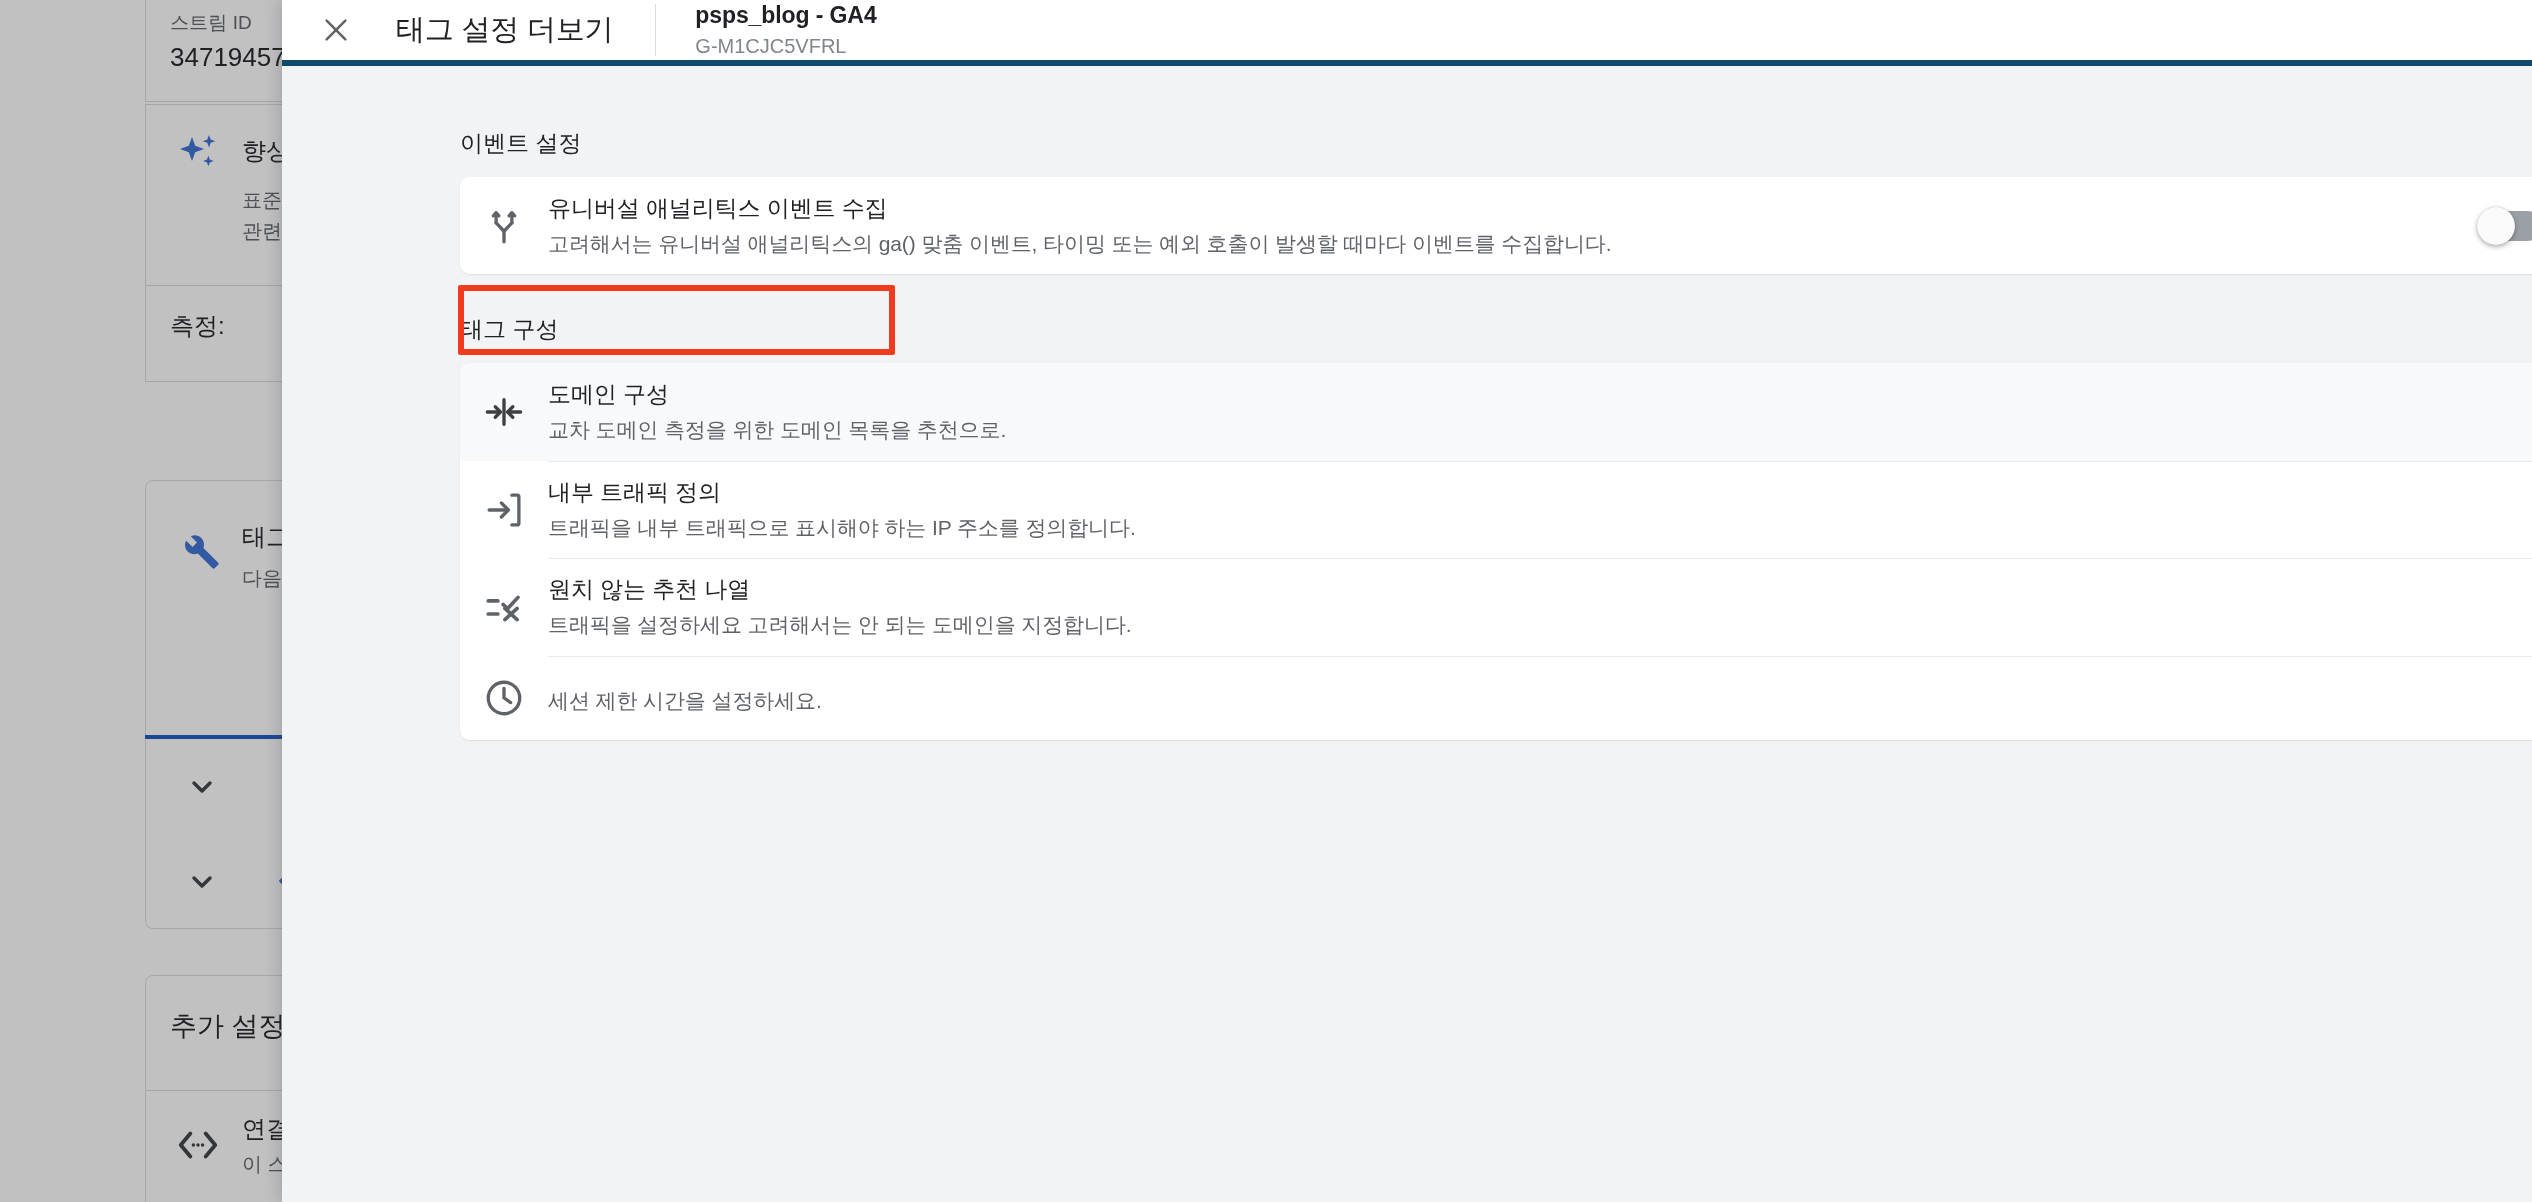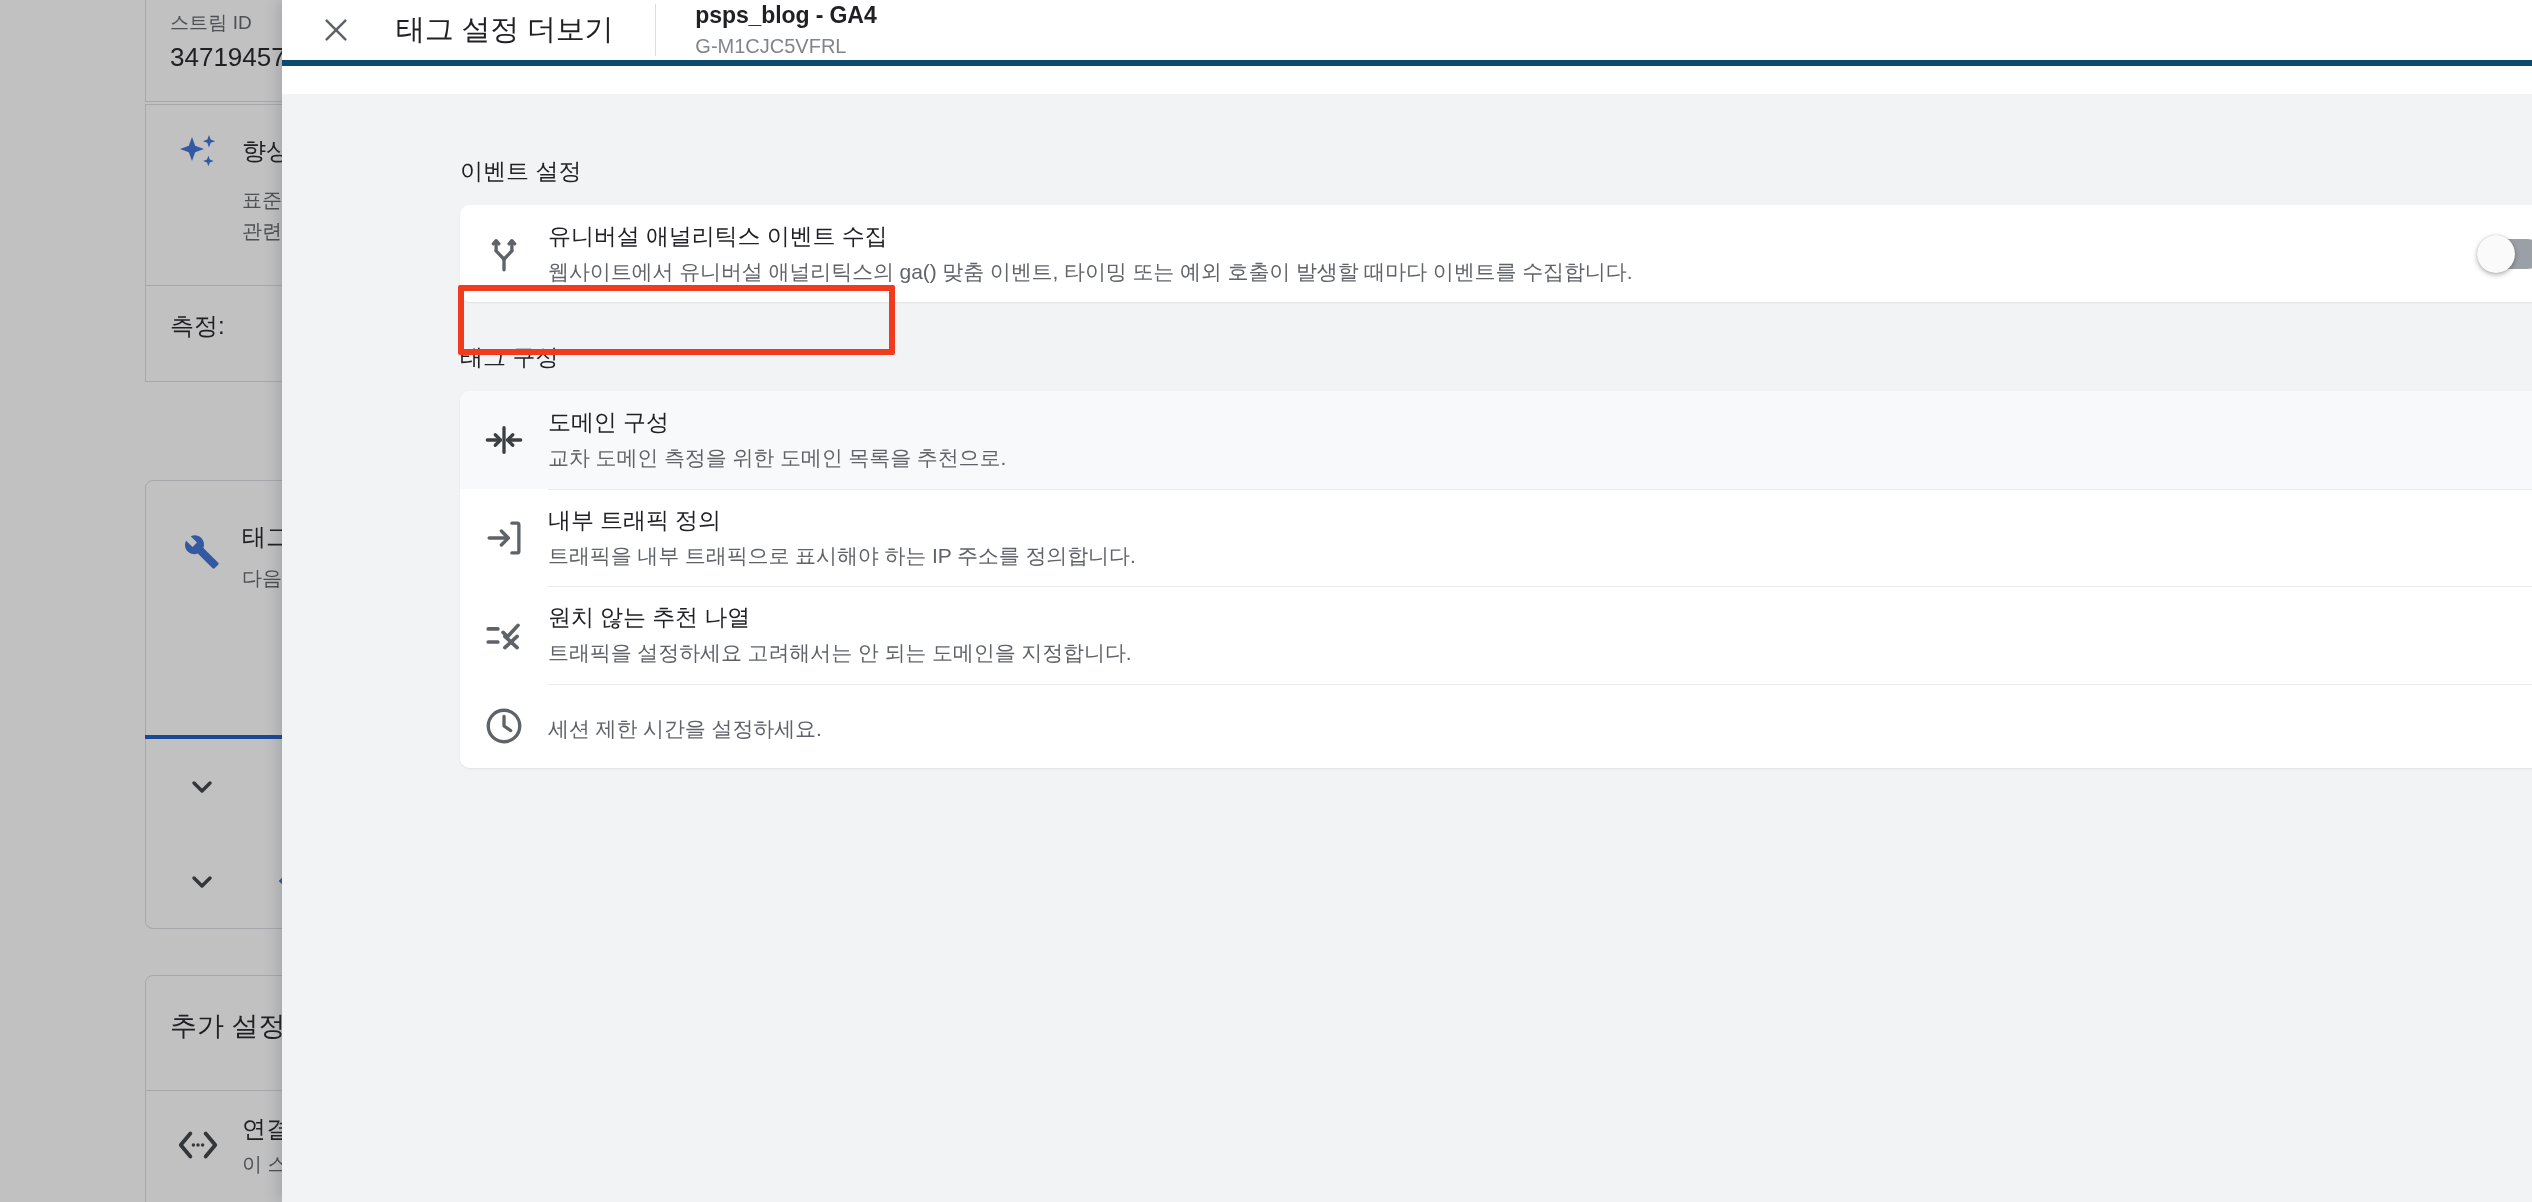--- a/index.html
+++ b/index.html
@@ -168,21 +168,20 @@
     color: #80868b;
     line-height: 1.3;
     margin-top: 3px;
   }
 
   .ov-body {
     flex: 1 1 auto;
     background: #f1f3f4;
     overflow: hidden;
     padding-top: 62px;
-    margin-top: 28px;
   }
 
   .content {
     width: 2250px;
     padding-left: 178px;
   }
 
   .sec-head {
     font-size: 23px;
     color: #202124;
@@ -439,21 +438,21 @@
                 <path d="M12 15L7.5 10.2"></path>
                 <path d="M12 15l4.5-4.8"></path>
                 <path d="M7.5 10.2V4.6"></path>
                 <path d="M16.5 10.2V4.6"></path>
                 <path d="M5.9 6.2l1.6-1.8 1.6 1.8"></path>
                 <path d="M14.9 6.2l1.6-1.8 1.6 1.8"></path>
               </svg>
             </div>
             <div class="row-text">
               <div class="row-title">유니버설 애널리틱스 이벤트 수집</div>
-              <div class="row-desc">웹사이트에서 유니버설 애널리틱스의 ga() 맞춤 이벤트, 타이밍 또는 예외 호출이 발생할 때마다 이벤트를 수집합니다.</div>
+              <div class="row-desc">고려해서는 유니버설 애널리틱스의 ga() 맞춤 이벤트, 타이밍 또는 예외 호출이 발생할 때마다 이벤트를 수집합니다.</div>
             </div>
             <div class="toggle-wrap">
               <div class="toggle">
                 <div class="knob"></div>
               </div>
             </div>
           </div>
         </div>
 
         <div class="gap-32"></div>

